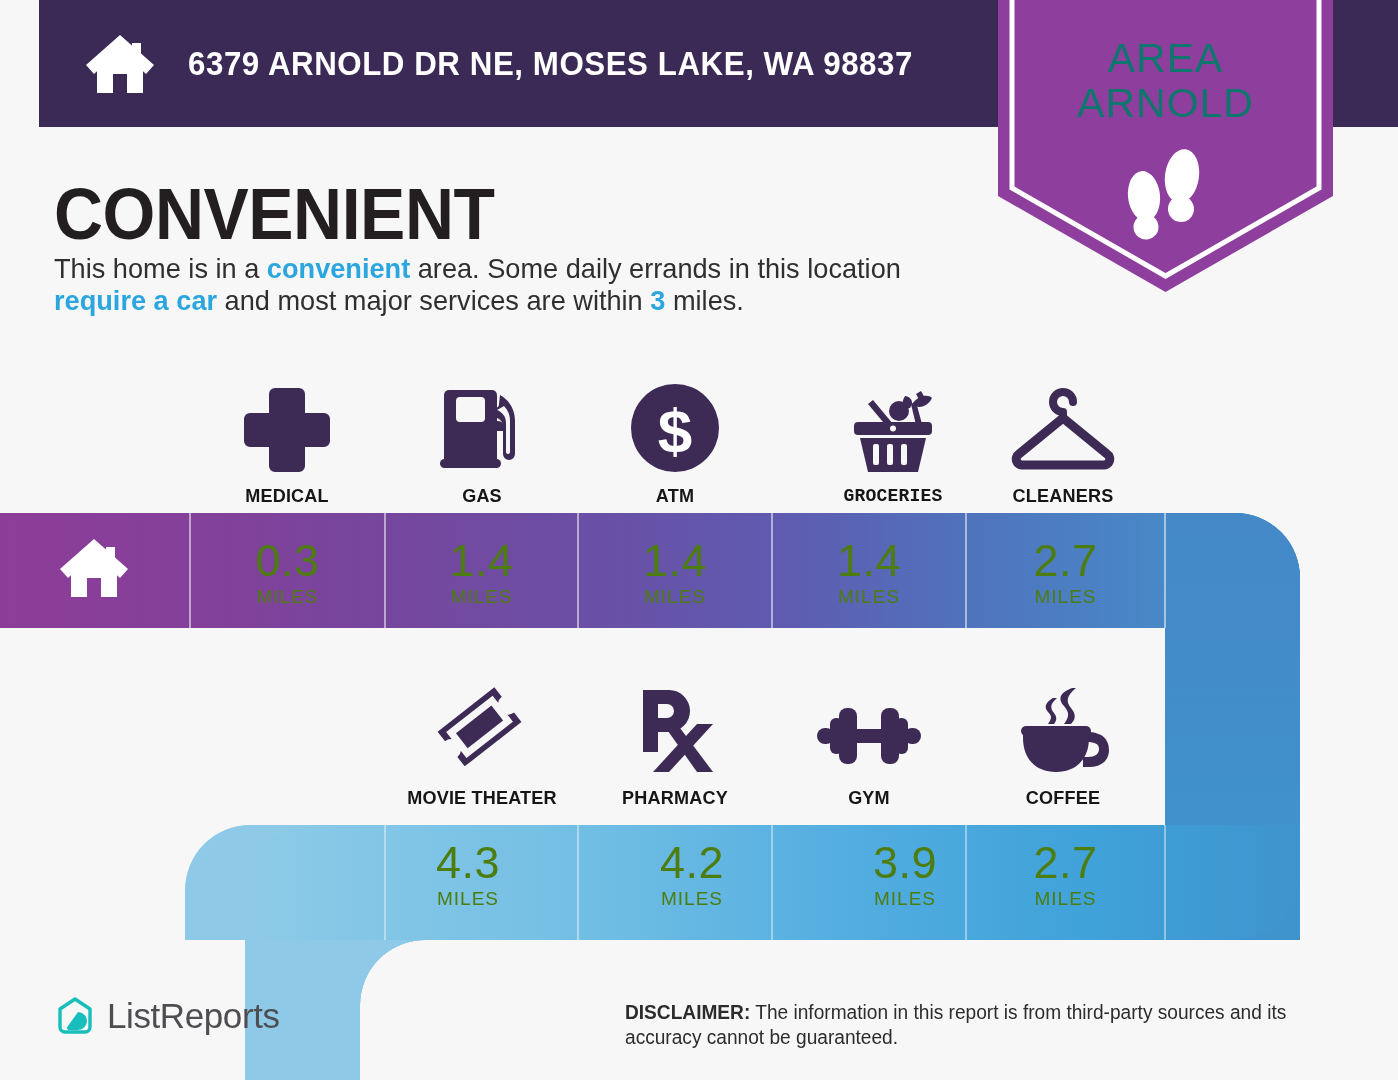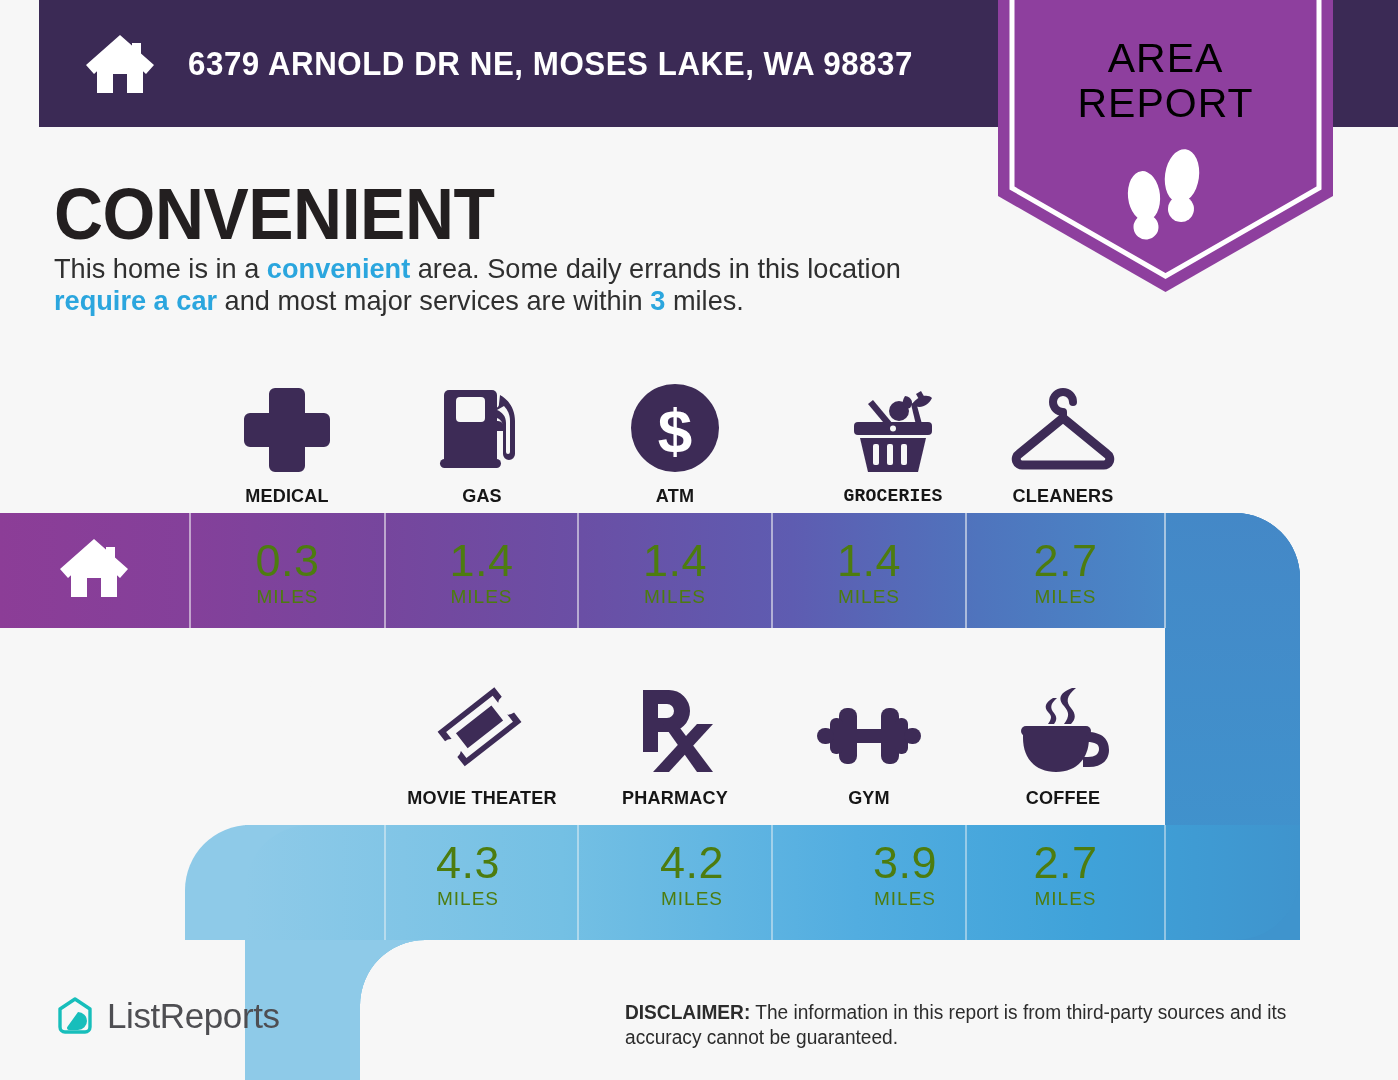--- a/index.html
+++ b/index.html
@@ -31,21 +31,21 @@
   }
 
   
   .badge {
     position:absolute; left:998px; top:-4px; width:335px; height:296px;
     z-index:6;
   }
   .badge svg { display:block; }
   .badge-text {
     position:absolute; left:0; top:40px; width:335px;
-    text-align:center; color:#000000;
+    text-align:center; color:#0f766e;
     font-size:41px; line-height:45px; font-weight:400;
     letter-spacing:1px;
   }
 
   
   .title {
     position:absolute; left:54px; top:172px;
     font-size:73px; font-weight:bold; color:#231f20;
     letter-spacing:-0.5px;
     transform:scaleX(0.93); transform-origin:left center;
@@ -115,21 +115,21 @@
       <path fill="none" stroke="#ffffff" stroke-width="5" d="M14 0 V192 L167.5 280 L321 192 V0"></path>
       <g fill="#ffffff">
         <ellipse cx="184" cy="180" rx="17" ry="27" transform="rotate(8 184 180)"></ellipse>
         <ellipse cx="183" cy="213" rx="13" ry="13" transform="rotate(8 183 213)"></ellipse>
         <ellipse cx="146" cy="200" rx="16" ry="25" transform="rotate(-6 146 200)"></ellipse>
         <ellipse cx="148" cy="231" rx="12.5" ry="12.5" transform="rotate(-6 148 231)"></ellipse>
       </g>
     </svg>
     <div class="badge-text">
       <div>AREA</div>
-      <div>REPORT</div>
+      <div>ARNOLD</div>
     </div>
   </div>
 
   <div class="title">CONVENIENT</div>
   <div class="subtitle">
     <span>This home is in a </span><b>convenient</b><span> area. Some daily errands in this location </span><b>require a car</b><span> and most major services are within </span><b>3</b><span> miles.</span>
   </div>
 
   <svg class="track" viewBox="0 0 1398 575">
     <defs>

